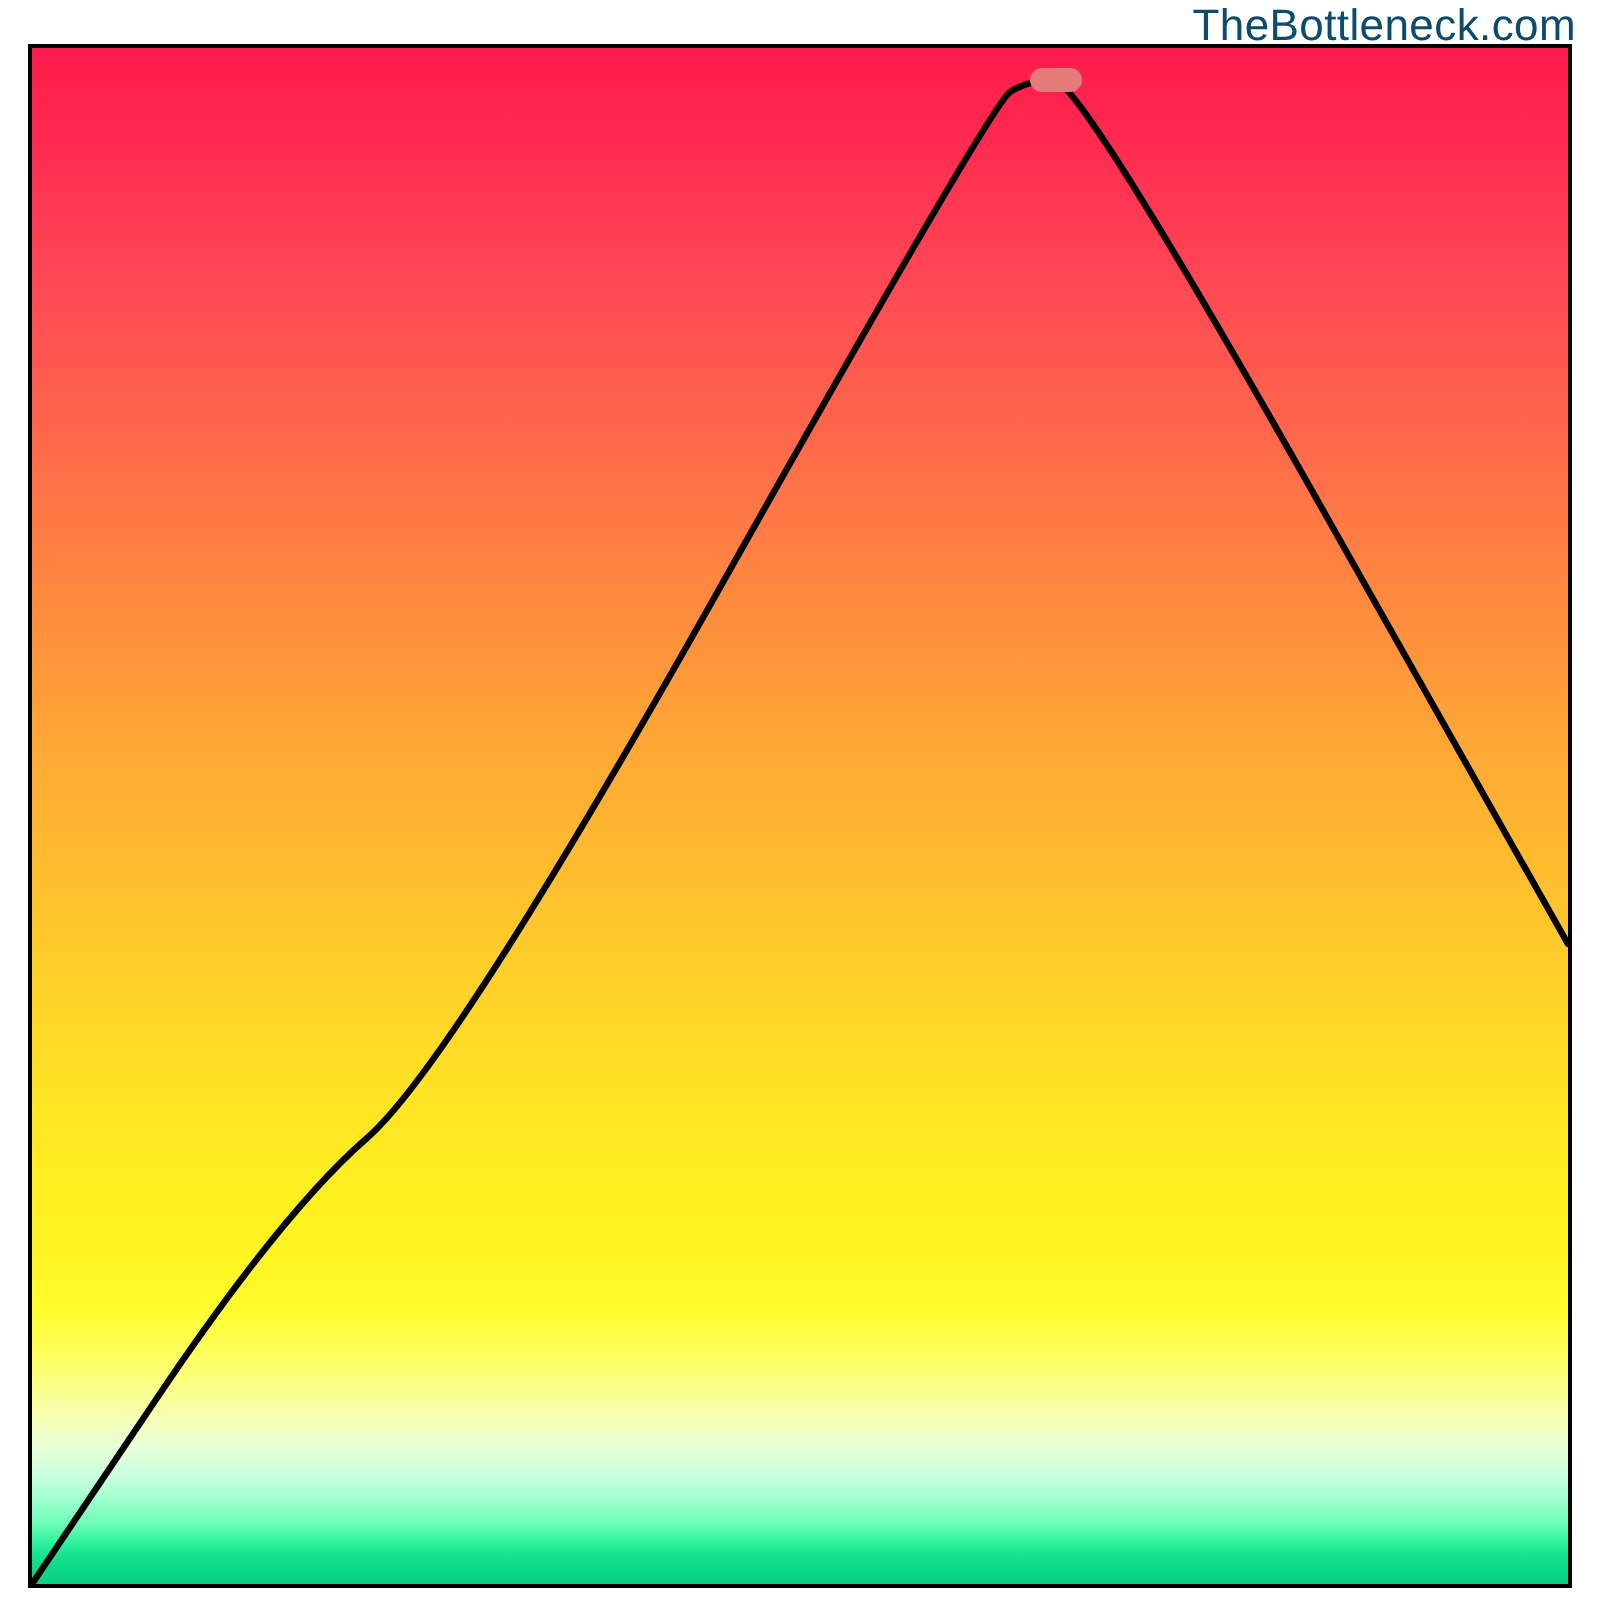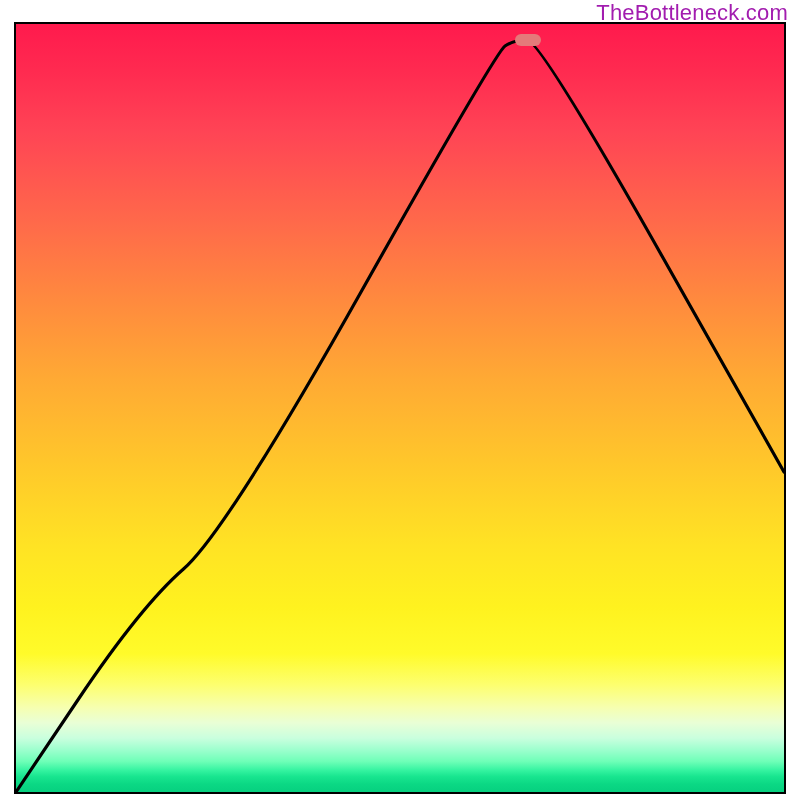--- a/index.html
+++ b/index.html
@@ -45,21 +45,21 @@
       #0bd884 99%,
       #07d080 100%
     );
   }
   .watermark {
     position: absolute;
     top: 0px;
     right: 12px;
     font-family: Arial, Helvetica, sans-serif;
     font-size: 22px;
-    color: #a21caf;
+    color: #0c4a6e;
     letter-spacing: 0.2px;
   }
   svg.curve {
     position: absolute;
     inset: 0;
   }
   .marker {
     position: absolute;
     width: 26px;
     height: 12px;

